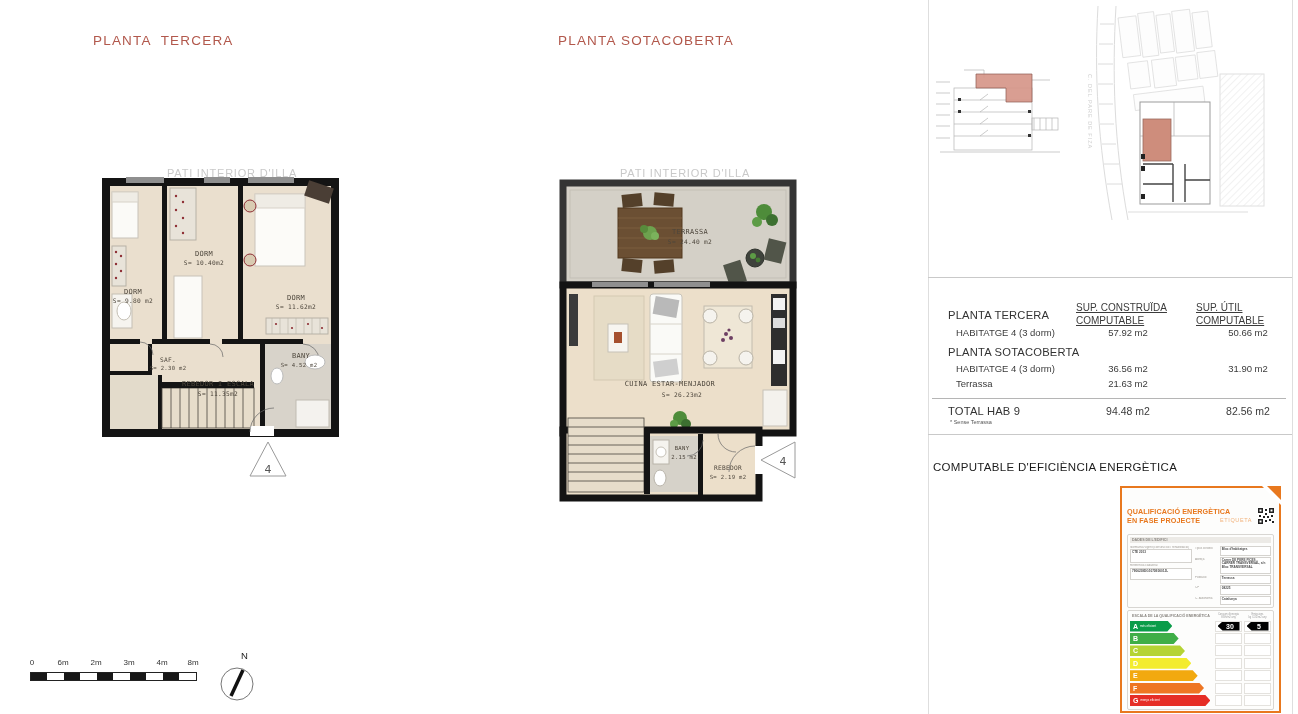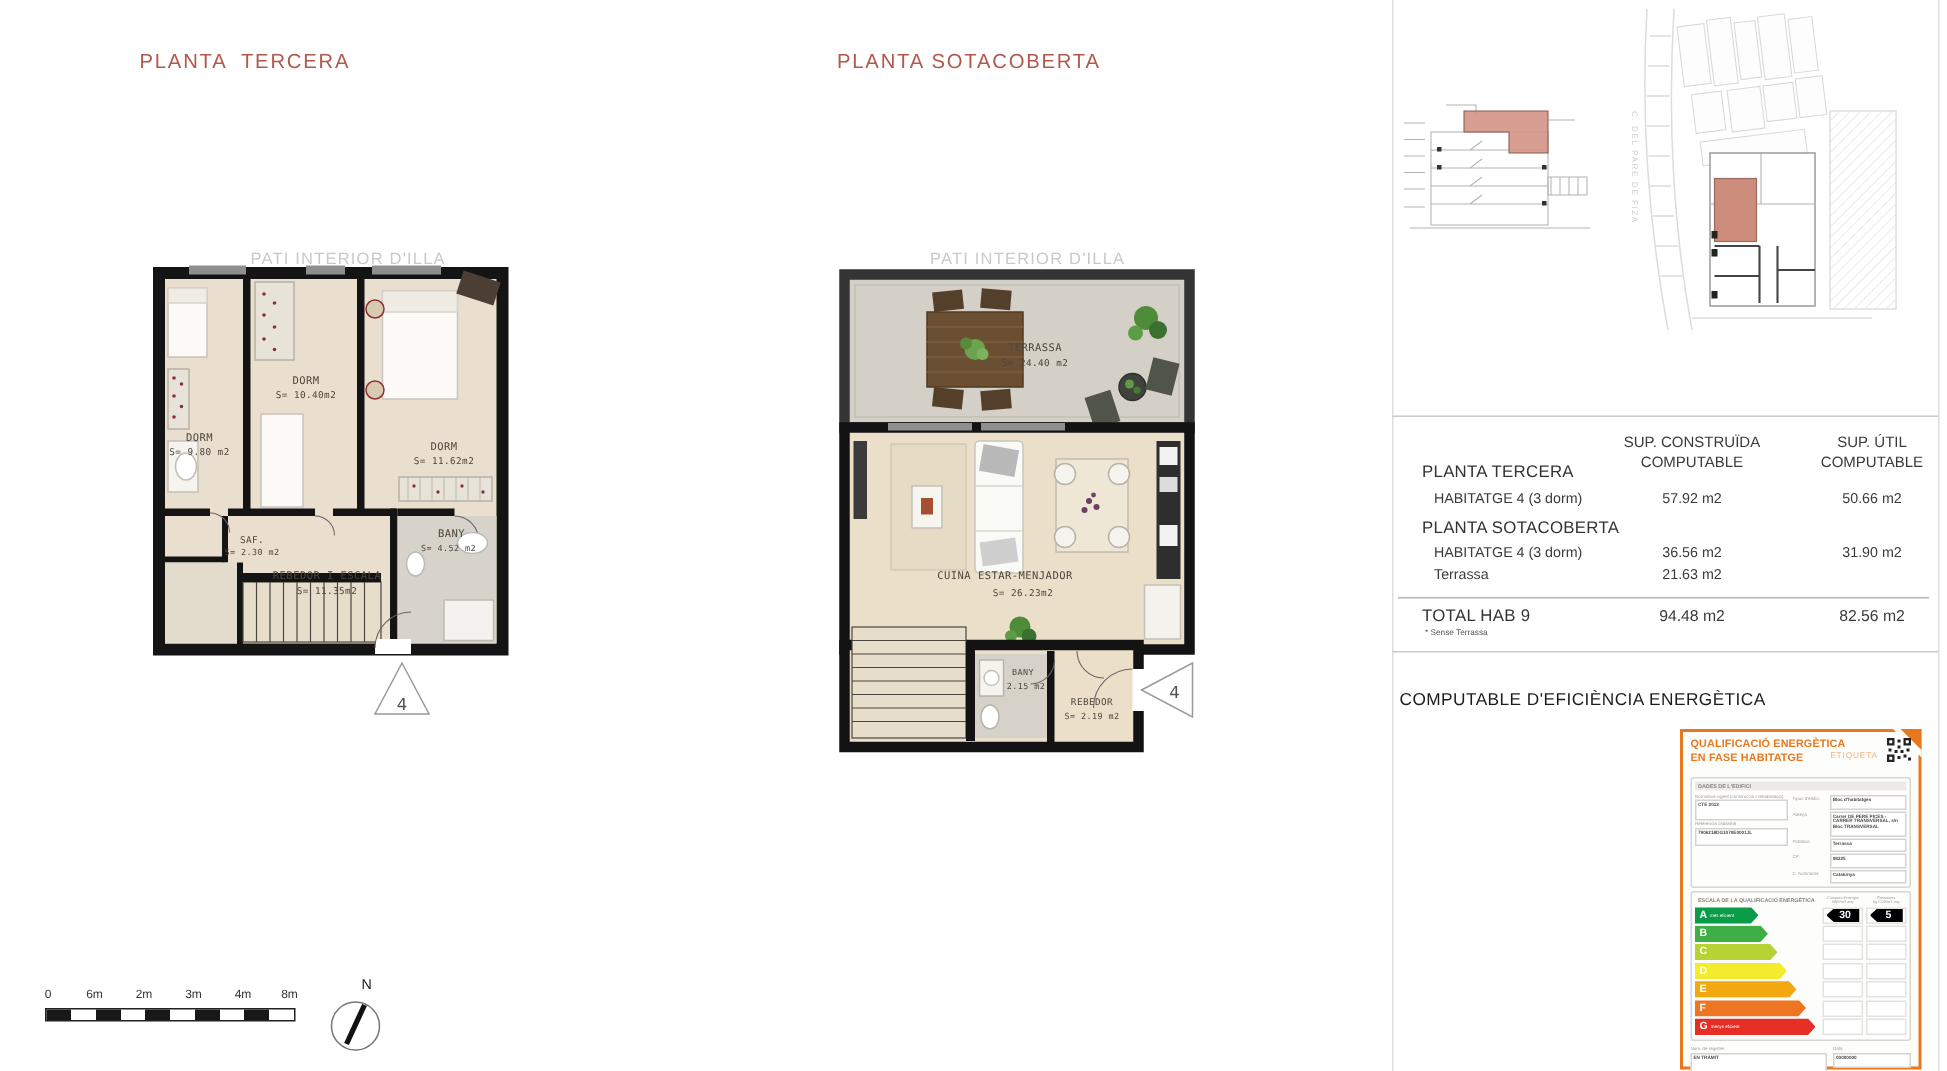--- a/index.html
+++ b/index.html
@@ -13,32 +13,32 @@
   .plab{font-family:"DejaVu Sans Mono",monospace;fill:#4d463c;letter-spacing:.3px;}
   .s7{font-size:7px;} .s6{font-size:6.2px;} .s55{font-size:5.6px;}
   .tmark{font-family:"DejaVu Sans",sans-serif;font-size:11px;fill:#555;}
   
   .sb-label{position:absolute;top:0;font-size:8px;color:#333;transform:translateX(-50%);}
   .sb-bar{position:absolute;left:0;top:14px;width:165px;height:7px;border:1px solid #222;
           background:repeating-linear-gradient(90deg,#181818 0 16.5px,#ffffff 16.5px 33px);}
   
   .atable{position:absolute;left:928px;top:277px;width:364px;height:156px;
           border-top:1px solid #c9c9c9;border-bottom:1px solid #c9c9c9;color:#3b3b3b;}
-  .atable .th{position:absolute;top:12px;width:104px;text-align:center;font-size:10px;line-height:1.25;}
+  .atable .th{position:absolute;top:24px;width:104px;text-align:left;font-size:10px;line-height:1.25;text-decoration:underline;}
   .colb{left:148px;} .colu{left:268px;}
   .sec{position:absolute;left:20px;font-size:11.2px;letter-spacing:.2px;color:#333;}
   .rlabel{position:absolute;left:28px;font-size:9.5px;color:#3b3b3b;}
   .rval{position:absolute;width:104px;text-align:center;font-size:9.5px;color:#3b3b3b;}
   .trule{position:absolute;left:4px;right:6px;top:120px;border-top:1px solid #b5b5b5;}
   .tot{font-size:11.2px;} .totv{font-size:10.5px;}
   .note{position:absolute;left:22px;top:141px;font-size:5.5px;color:#555;}
   .certh{position:absolute;left:933px;top:461px;font-size:11.5px;letter-spacing:.3px;color:#1c1c1c;}
   
   .ecard{position:absolute;left:1120px;top:486px;width:161px;height:227px;box-sizing:border-box;
-         border:2px solid #e8781e;background:#fdfdfc;padding:4px 5px;}
+         border:2px solid #e8781e;background:#fdfdfc;padding:20px 5px;}
   .ecorner{position:absolute;top:-2px;right:-2px;width:0;height:0;
            border-top:19px solid #fff;border-left:19px solid transparent;}
   .ecorner2{position:absolute;top:-2px;right:-2px;width:0;height:0;
            border-top:14px solid #e8781e;border-left:14px solid transparent;}
   .ehead{position:relative;height:24px;}
   .el-t{font-size:7.2px;font-weight:bold;color:#e8781e;line-height:1.2;letter-spacing:.1px;}
   .etq{position:absolute;right:22px;top:9px;font-size:5.5px;color:#f2b27a;letter-spacing:.6px;}
   .qr{position:absolute;right:0;top:0;}
   .esec{border:1px solid #d8d6d2;border-radius:2px;margin-top:2px;padding:2px;}
   .sectitle{font-size:3.6px;font-weight:bold;color:#8a8680;background:#eceae6;padding:1px 2px;}
@@ -400,21 +400,21 @@
     <div class="note">* Sense Terrassa</div>
   </div>
 
   <div class="certh">COMPUTABLE D'EFICIÈNCIA ENERGÈTICA</div>
 
   <div class="ecard">
     <div class="ecorner"></div>
     <div class="ecorner2"></div>
     <div class="ehead">
       <div class="el-t">QUALIFICACIÓ ENERGÈTICA</div>
-      <div class="el-t">EN FASE HABITATGE</div>
+      <div class="el-t">EN FASE PROJECTE</div>
       <div class="etq">ETIQUETA</div>
       <svg class="qr" width="16" height="16" viewBox="0 0 16 16">
         <rect width="16" height="16" fill="#fff"></rect>
         <g fill="#222">
           <rect x="0" y="0" width="5" height="5"></rect>
             <rect x="11" y="0" width="5" height="5"></rect>
             <rect x="0" y="11" width="5" height="5"></rect>
           <rect x="1.5" y="1.5" width="2" height="2" fill="#fff"></rect>
             <rect x="12.5" y="1.5" width="2" height="2" fill="#fff"></rect>
             <rect x="1.5" y="12.5" width="2" height="2" fill="#fff"></rect>

